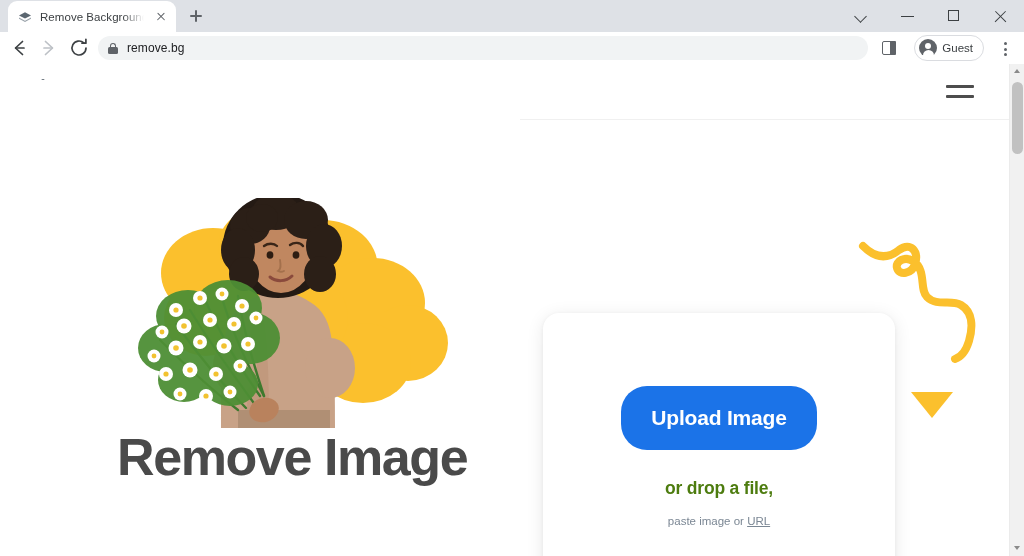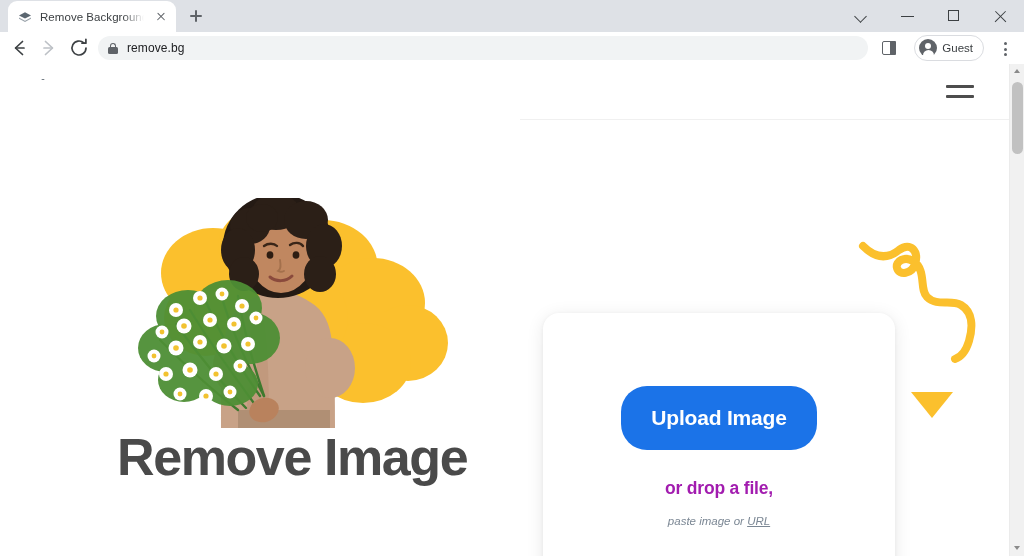--- a/index.html
+++ b/index.html
@@ -143,22 +143,22 @@
     background:#fff; border-radius:16px;
     box-shadow:0 3px 18px rgba(0,0,0,.09), 0 1px 4px rgba(0,0,0,.05);
     z-index:5; display:flex; flex-direction:column; align-items:center;
     justify-content:center; padding-top:8px;
   }
   .upload-btn {
     background:#1b73e8; color:#fff; border:none; border-radius:26px;
     padding:0 30px; height:64px; font-size:21px; font-weight:700;
     font-family:"Liberation Sans", sans-serif; letter-spacing:-.2px; cursor:pointer;
   }
-  .drop-text { margin-top:28px; font-size:17.5px; font-weight:700; color:#a21caf; letter-spacing:-.2px; }
-  .paste-text { margin-top:16px; font-size:11.5px; color:#7b8794;font-style:italic; }
+  .drop-text { margin-top:28px; font-size:17.5px; font-weight:700; color:#4d7c0f; letter-spacing:-.2px; }
+  .paste-text { margin-top:16px; font-size:11.5px; color:#7b8794; }
   .paste-text a { color:#7b8794; text-decoration:underline; }
 
   
   .scrollbar {
     position:absolute; right:0; top:64px; width:15px; height:492px;
     background:#f1f1f1; border-left:1px solid #ebebeb; z-index:20;
   }
   .sb-arrow { width:15px; height:15px; position:relative; }
   .sb-arrow:after {
     content:""; position:absolute; left:4px; width:0; height:0;

